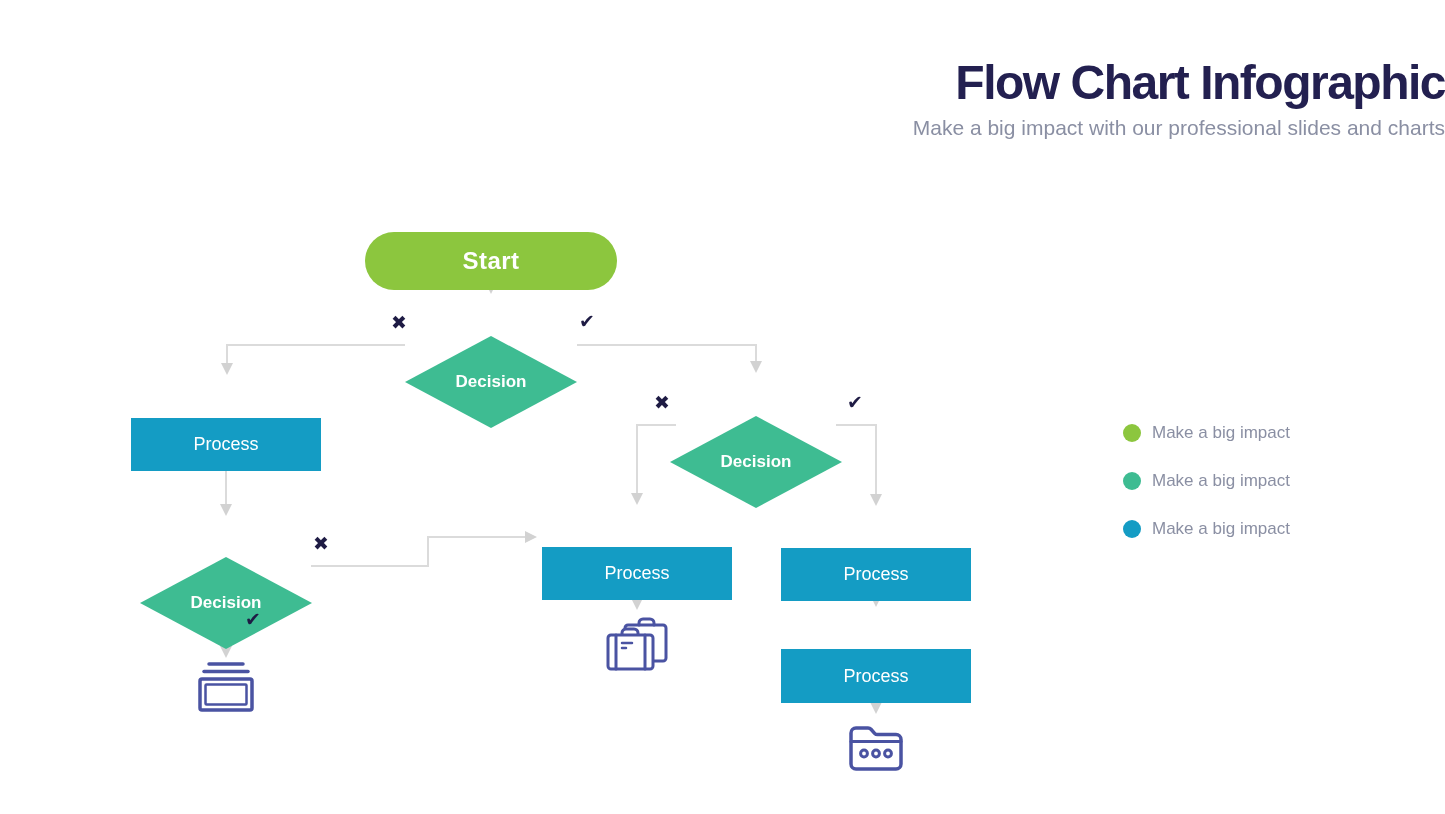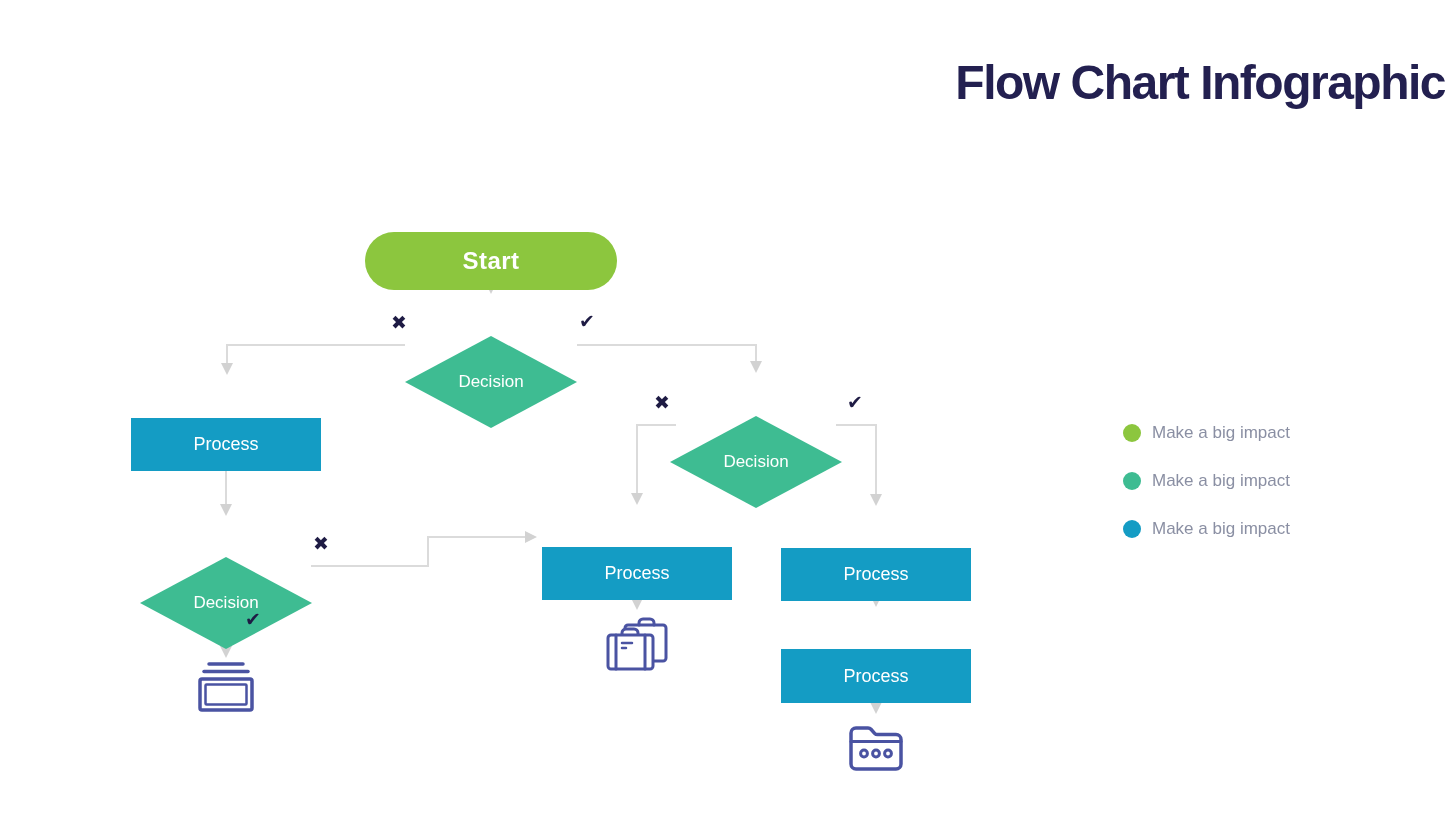--- a/index.html
+++ b/index.html
@@ -45,21 +45,21 @@
   }
   .start-pill {
     border-radius: 29px;
     font-size: 24px;
     font-weight: 700;
     letter-spacing: 0.5px;
   }
   .diamond {
     clip-path: polygon(50% 0%, 100% 50%, 50% 100%, 0% 50%);
     font-size: 17px;
-    font-weight: 400;
+    font-weight: 700;
   }
   .process-box { font-size: 18px; font-weight: 400; }
   
   .mark {
     position: absolute;
     width: 26px; height: 26px;
     display: flex; align-items: center; justify-content: center;
     font-family: "DejaVu Sans", sans-serif;
     font-size: 19px;
     font-weight: 700;
@@ -79,20 +79,21 @@
     white-space: nowrap;
   }
 </style>
 </head>
 <body>
 
 <div class="canvas">
 
   <div class="header">
     <div class="title">Flow Chart Infographic</div>
+    <div class="subtitle">Make a big impact with our professional slides and charts</div>
   </div>
 
   <svg class="connectors" viewBox="0 0 1445 814">
     <defs>
       <marker id="arrow" markerUnits="userSpaceOnUse" markerWidth="16" markerHeight="16" refX="9" refY="7" orient="auto">
         <path class="arrowhead" d="M1,1 L13,7 L1,13 Z"></path>
       </marker>
     </defs>
     <path class="line" d="M491,253 V290" marker-end="url(#arrow)"></path>
     <path class="line" d="M405,345 H227 V371" marker-end="url(#arrow)"></path>

